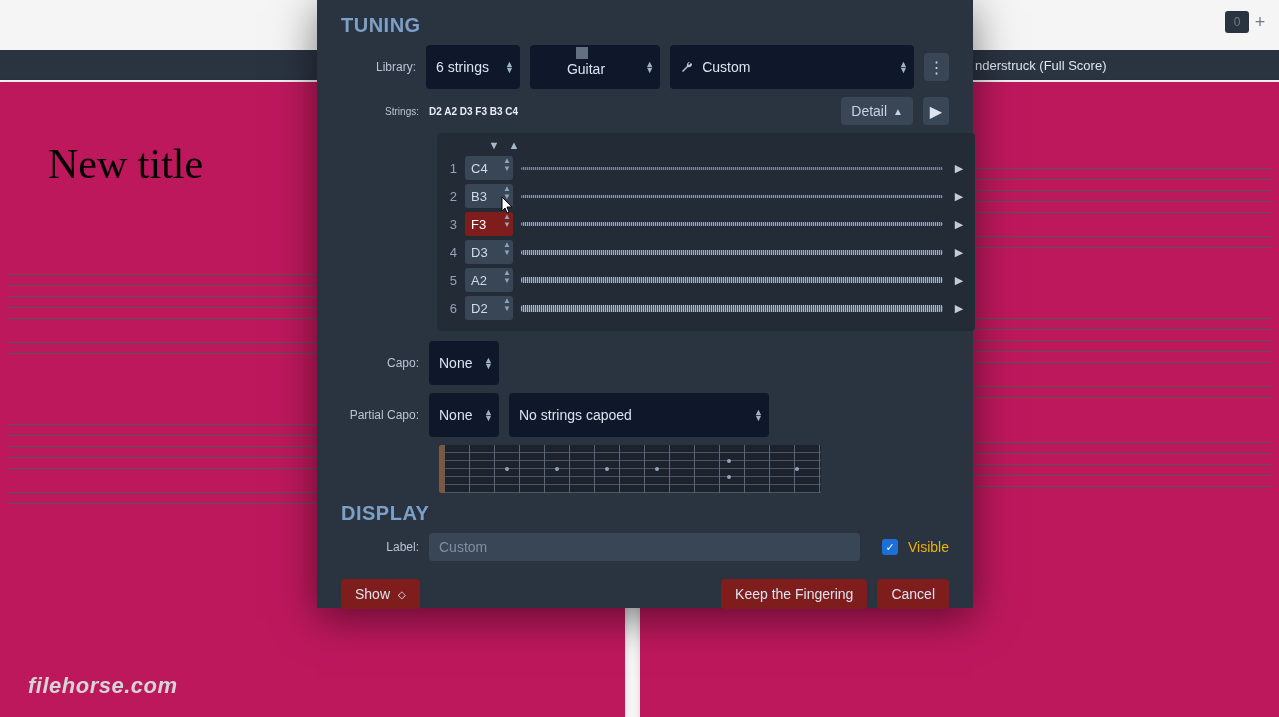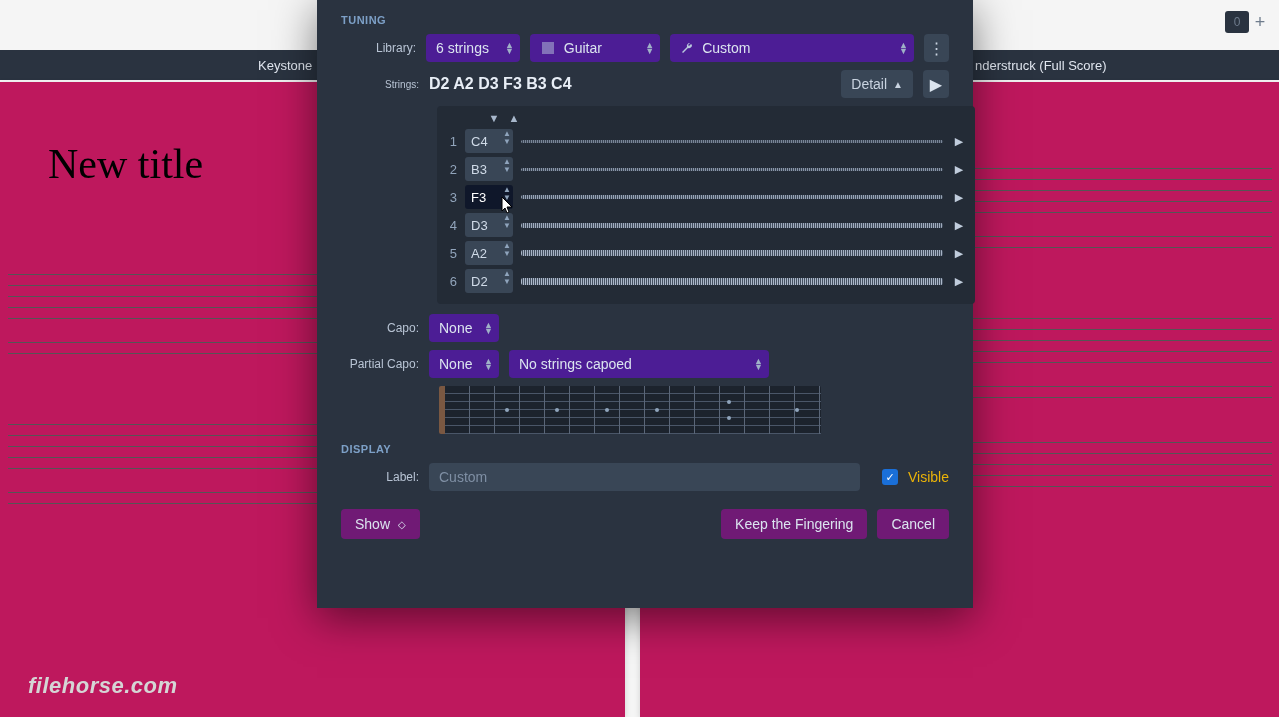--- a/index.html
+++ b/index.html
@@ -18,46 +18,46 @@
 .staff.short { height:30px; margin-top:10px; }
 .watermark { position:absolute; left:28px; bottom:18px; color:#d5d5d5; font-size:22px; font-weight:700; letter-spacing:.5px; font-style:italic; }
 
 
 .topfrag { position:absolute; right:0; top:10px; width:54px; height:24px; display:flex; align-items:center; gap:2px; }
 .topfrag .num { background:#2a3340; color:#6e7b8c; width:24px; height:22px; display:flex; align-items:center; justify-content:center; font-size:12px; border-radius:3px; }
 .topfrag .plus { color:#6e7b8c; font-size:18px; width:18px; text-align:center;}
 
 
 .modal { position:absolute; left:317px; top:0; width:656px; height:608px; background:#2a3340; color:#c9d3e0; padding:14px 24px 18px; box-shadow:0 10px 40px rgba(0,0,0,.5); }
-.sec-title { color:#7da0c7; font-size:11px; font-weight:700; letter-spacing:.5px; margin-bottom:8px; }
+.sec-title { color:#7da0c7; font-size:20px; font-weight:700; letter-spacing:.5px; margin-bottom:8px; }
 
 .row { display:flex; align-items:center; margin-bottom:8px; gap:10px; }
 .lbl { width:78px; text-align:right; color:#b8c4d4; font-size:12px; }
-.sel { background:#4c1d95; border:none; color:#dbe4ef; font-size:14px; height:28px; border-radius:4px; display:flex; align-items:center; padding:0 28px 0 10px; position:relative; }
+.sel { background:#0f172a; border:none; color:#dbe4ef; font-size:14px; height:44px; border-radius:4px; display:flex; align-items:center; padding:0 28px 0 10px; position:relative; }
 .sel.w90{width:96px;}
-.sel.w130{width:134px;}
+.sel.w130{width:134px;flex-direction:column;}
 .sel.w250{width:252px;}
 .sel.w70{width:70px;}
 .sel.w260{width:260px;}
 .chevrons { position:absolute; right:6px; top:50%; transform:translateY(-50%); display:flex; flex-direction:column; line-height:6px; color:#9fb1c7; font-size:9px; }
 .sel .ico { margin-right:8px; color:#b8c8dc; font-size:14px; display:inline-flex; align-items:center; }
 .iconbtn { width:26px; height:28px; background:#394656; border-radius:4px; display:flex; align-items:center; justify-content:center; color:#c9d3e0; font-size:16px; }
 
 .strings-label { color:#b8c4d4; font-size:10px; }
-.strings-val { color:#e8eef6; font-weight:600; font-size:16px; }
+.strings-val { color:#e8eef6; font-weight:600; font-size:10px; }
 .detail { margin-left:auto; background:#394656; height:28px; border-radius:4px; padding:0 10px; display:flex; align-items:center; gap:6px; font-size:14px; }
 .play { width:26px; height:28px; display:flex; align-items:center; justify-content:center; color:#dbe4ef; background:#394656; border-radius:4px; }
 
 .str-block { background:#232b36; border-radius:4px; padding:6px 8px 8px; margin:4px 0 10px 96px; width:538px; }
 .arr-row { display:flex; gap:2px; margin-left:40px; margin-bottom:4px; }
 .arr-row span { width:18px; text-align:center; color:#a8b8cc; font-size:11px; }
 .str-row { display:flex; align-items:center; height:26px; gap:8px; margin-bottom:2px; }
 .str-num { width:12px; text-align:right; color:#91a4bb; font-size:13px; }
 .note-in { width:48px; height:24px; background:#394656; border-radius:3px; color:#d0dbe8; font-size:13px; display:flex; align-items:center; padding-left:6px; position:relative; }
-.note-in.active { background:#0f172a; color:#fff; }
+.note-in.active { background:#7f1d1d; color:#fff; }
 .spin { position:absolute; right:2px; top:1px; display:flex; flex-direction:column; line-height:8px; color:#8fa4bc; font-size:8px;}
 .wire { flex:1; height:3px; border-radius:2px; }
 .w1{background:repeating-linear-gradient(90deg,#7a8698 0 1px,#3a4554 1px 2px);}
 .w2{background:repeating-linear-gradient(90deg,#8a96a8 0 1px,#3a4554 1px 2px);height:3px;}
 .w3{background:repeating-linear-gradient(90deg,#98a4b6 0 1px,#3e4a5a 1px 2px);height:4px;}
 .w4{background:repeating-linear-gradient(90deg,#a0acbe 0 1px,#404c5c 1px 2px);height:5px;}
 .w5{background:repeating-linear-gradient(90deg,#a6b2c4 0 1px,#424e5e 1px 2px);height:6px;}
 .w6{background:repeating-linear-gradient(90deg,#acb8ca 0 1px,#445060 1px 2px);height:7px;}
 .rplay { width:16px; color:#c0ccdc; font-size:11px; text-align:center; }
 
@@ -70,30 +70,29 @@
 
 .fret { width:382px; height:48px; margin:6px 0 4px 98px; background:#1c232d; position:relative; border-radius:2px; border-left:6px solid #7a5842;}
 .fret::before{content:"";position:absolute;inset:0;background:repeating-linear-gradient(90deg,transparent 0 24px,#5a6678 24px 25px),repeating-linear-gradient(transparent 0 7px,#4a5668 7px 8px);}
 .fret .dot{position:absolute;width:4px;height:4px;border-radius:50%;background:#8fa4bc;top:22px;}
 
 .label-in { flex:1; max-width:452px; height:28px; background:#394656; border-radius:4px; color:#7f8fa4; font-size:14px; padding:0 10px; display:flex; align-items:center; }
 .chk { width:16px; height:16px; background:#1a6fd8; border-radius:3px; display:flex; align-items:center; justify-content:center; color:#fff; font-size:11px; margin-left:12px;}
 .vis { color:#eab308; font-size:14px; }
 
 .btnbar { display:flex; align-items:center; margin-top:18px; gap:10px; }
-.btn { height:30px; padding:0 14px; border-radius:4px; background:#701a75; color:#dbe4ef; font-size:14px; display:flex; align-items:center; }
+.btn { height:30px; padding:0 14px; border-radius:4px; background:#7f1d1d; color:#dbe4ef; font-size:14px; display:flex; align-items:center; }
 .btn.primary { background:#1a6fd8; color:#fff; }
 .spacer { flex:1; }
 </style>
 </head>
 <body>
 
 <div class="bg">
   <div class="bg-tab">
-    <span class="left">Keystone</span>
     <span class="right">nderstruck (Full Score)</span>
   </div>
   <div class="topfrag">
     <span class="num">0</span>
     <span class="plus">+</span>
   </div>
   <div class="page left">
     <h1>New title</h1>
     <div style="height:70px"></div>
     <div class="staff"></div>

